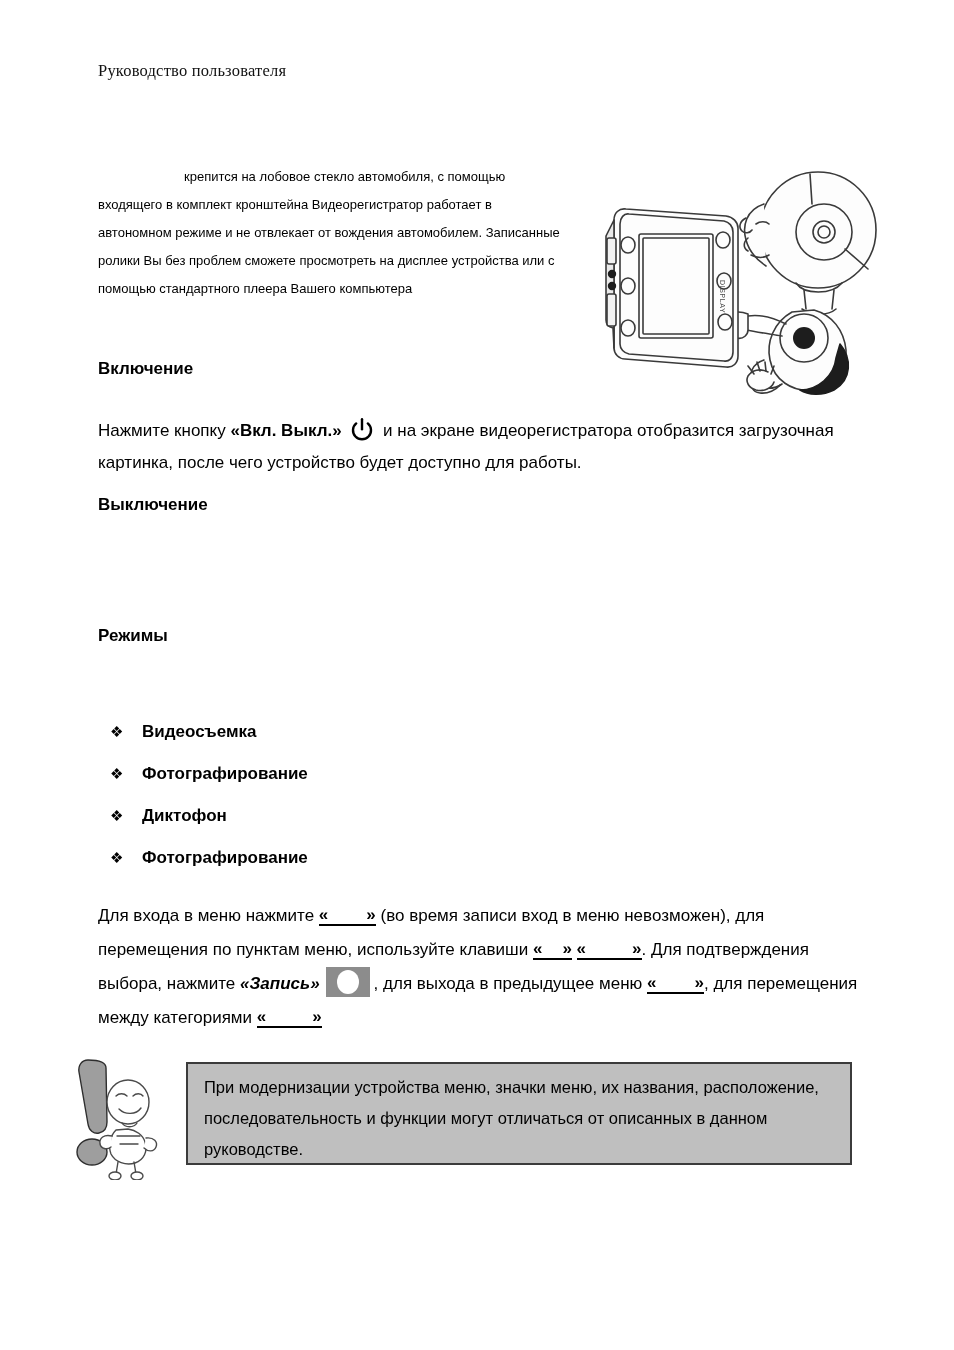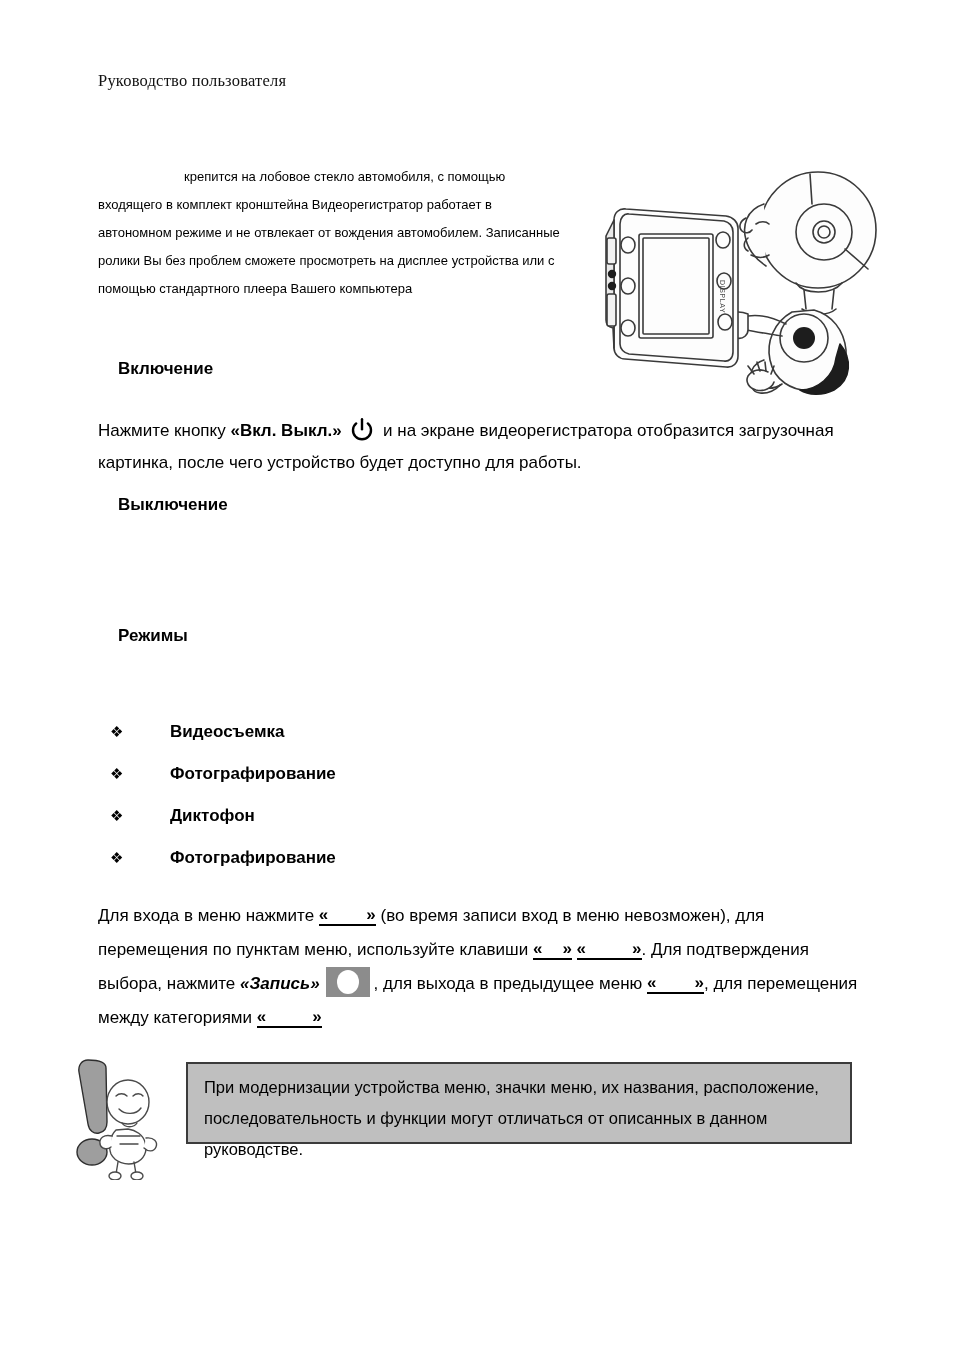--- a/index.html
+++ b/index.html
@@ -20,21 +20,21 @@
     position: absolute;
     inset: 0;
     width: 954px;
     height: 1350px;
   }
 
   
   .running-header {
     position: absolute;
     left: 98px;
-    top: 71px;
+    top: 61px;
     font-family: "Liberation Serif", serif;
     font-size: 16.5px;
     letter-spacing: 0.2px;
     color: #111;
     white-space: nowrap;
   }
 
   
   .chapter-title {
     position: absolute;
@@ -68,21 +68,20 @@
   }
   .illustration svg { display: block; width: 100%; height: 100%; }
 
   
   .section-heading {
     position: absolute;
     left: 98px;
     font-size: 17px;
     font-weight: bold;
     white-space: nowrap;
-    margin-left: 20px;
   }
   #h-power-on  { top: 345px; }
   #h-power-off { top: 481px; }
   #h-modes     { top: 612px; }
 
   
   .body-para {
     position: absolute;
     left: 98px;
     font-size: 17px;
@@ -161,38 +160,38 @@
     align-items: baseline;
     height: 42px;
     font-size: 17px;
   }
   .mode-bullet {
     width: 32px;
     font-size: 15px;
     line-height: 1;
     flex: 0 0 32px;
   }
-  .mode-label { font-weight: bold; margin-left: 28px; }
+  .mode-label { font-weight: bold; }
 
   
   .warning-icon {
     position: absolute;
     left: 70px;
     top: 1052px;
     width: 112px;
     height: 128px;
   }
   .warning-icon svg { display:block; width:100%; height:100%; }
 
   .warning-box {
     position: absolute;
     left: 186px;
     top: 1062px;
     width: 666px;
-    height: 82px;
+    height: 103px;
     background: #bfbfbf;
     border: 2px solid #3b3b3b;
     box-sizing: border-box;
   }
   .warning-text {
     position: absolute;
     left: 16px;
     top: 8px;
     width: 630px;
     font-size: 16.5px;

